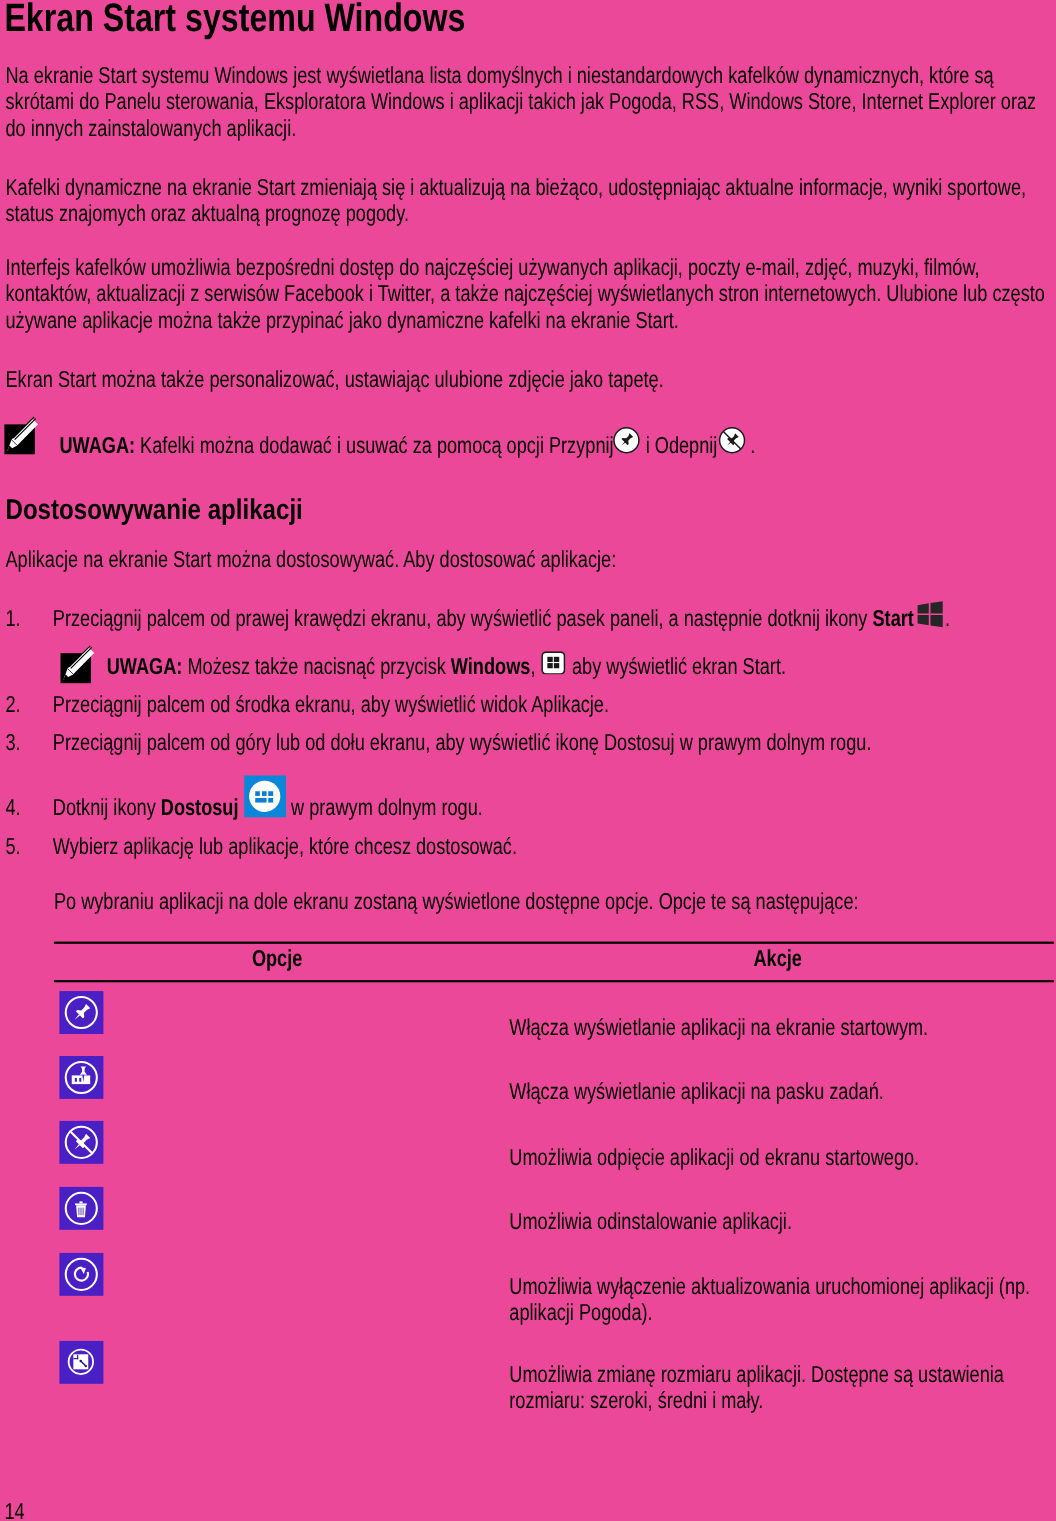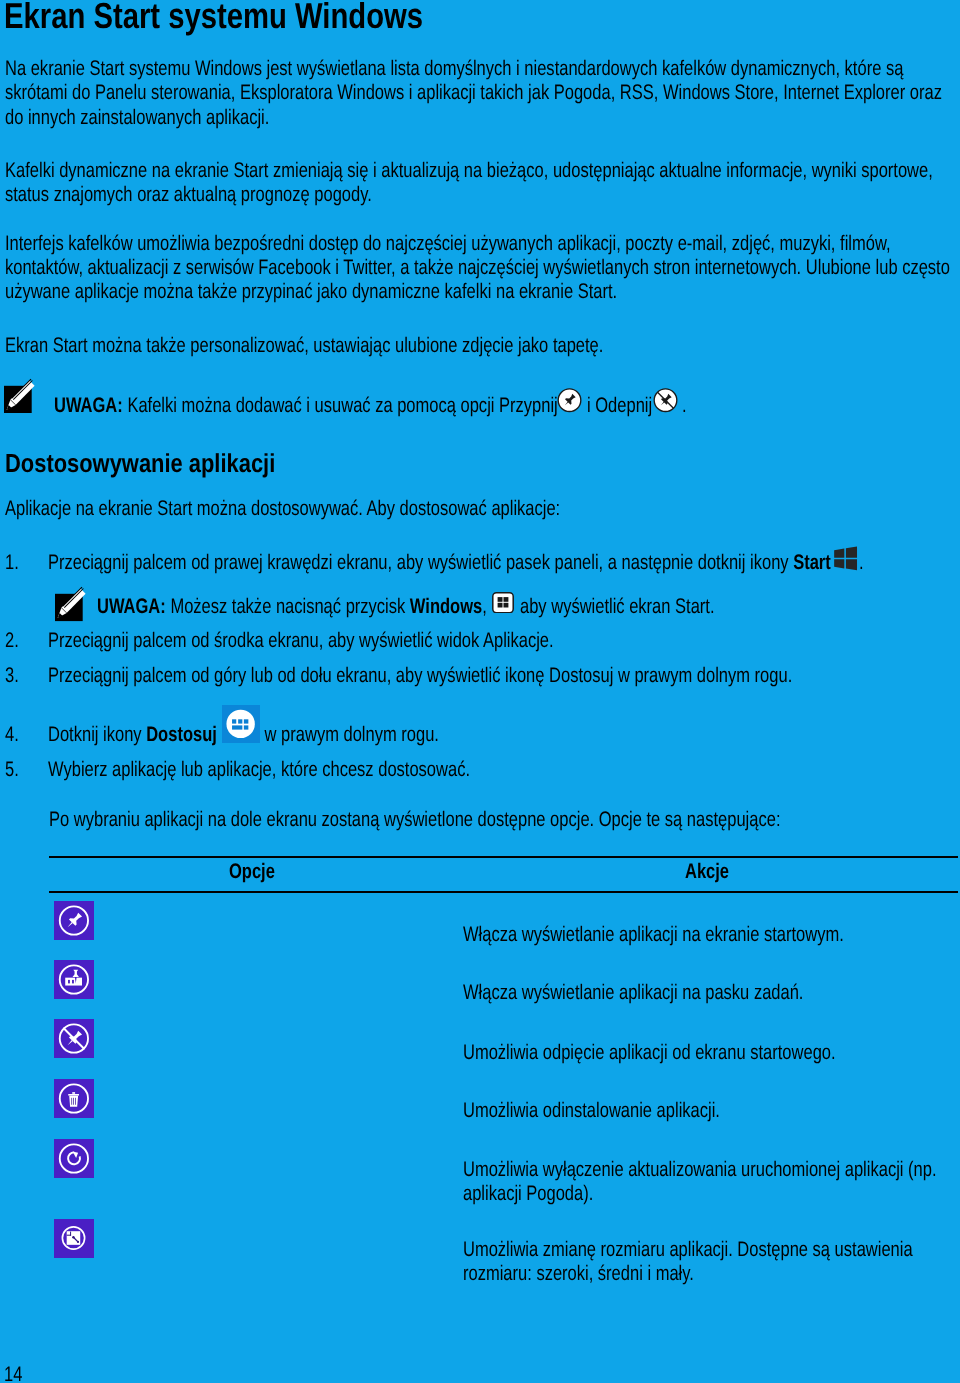--- a/index.html
+++ b/index.html
@@ -1,18 +1,18 @@
 <!DOCTYPE html>
 <html><head>
 <meta charset="utf-8">
 <title>Ekran Start systemu Windows</title>
 <style>
   html,body{margin:0;padding:0;background:#ffffff;}
   body{width:960px;height:1383px;font-family:"Liberation Sans",sans-serif;color:#000;-webkit-font-smoothing:antialiased;text-rendering:geometricPrecision;}
-  .page{position:relative;width:960px;height:1383px;overflow:hidden;background:#0ea5e9;}
+  .page{position:relative;width:960px;height:1383px;overflow:hidden;background:#ec4899;}
   .ln{position:absolute;white-space:pre;font-size:21px;line-height:24.1px;
       transform:scaleX(0.7862);transform-origin:0 0;}
   .h1{position:absolute;font-weight:bold;font-size:36px;line-height:36px;
       transform:scaleX(0.8125);transform-origin:0 0;white-space:pre;}
   .h2{position:absolute;font-weight:bold;font-size:26px;line-height:26px;
       transform:scaleX(0.8425);transform-origin:0 0;white-space:pre;}
   .b{font-weight:bold;}
   .rule{position:absolute;background:#000;height:2.4px;}
   .icn{position:absolute;}
   .ipurple{background:#4a1fc4;}

